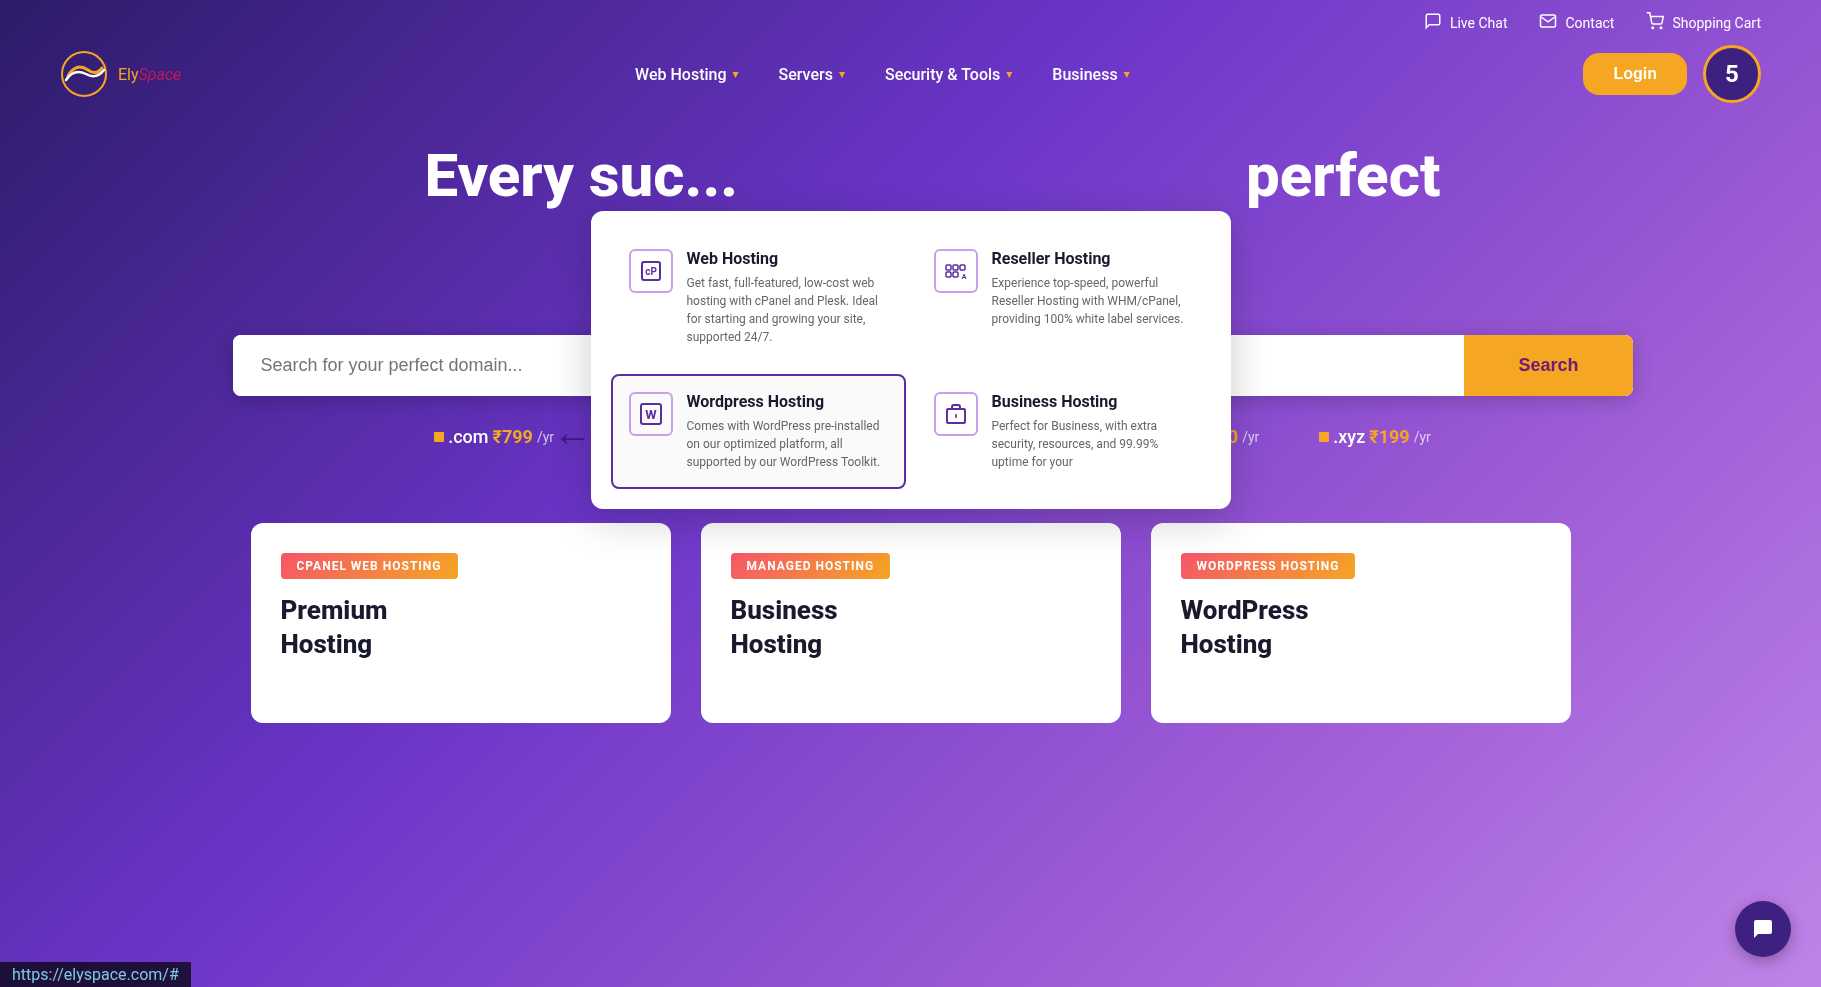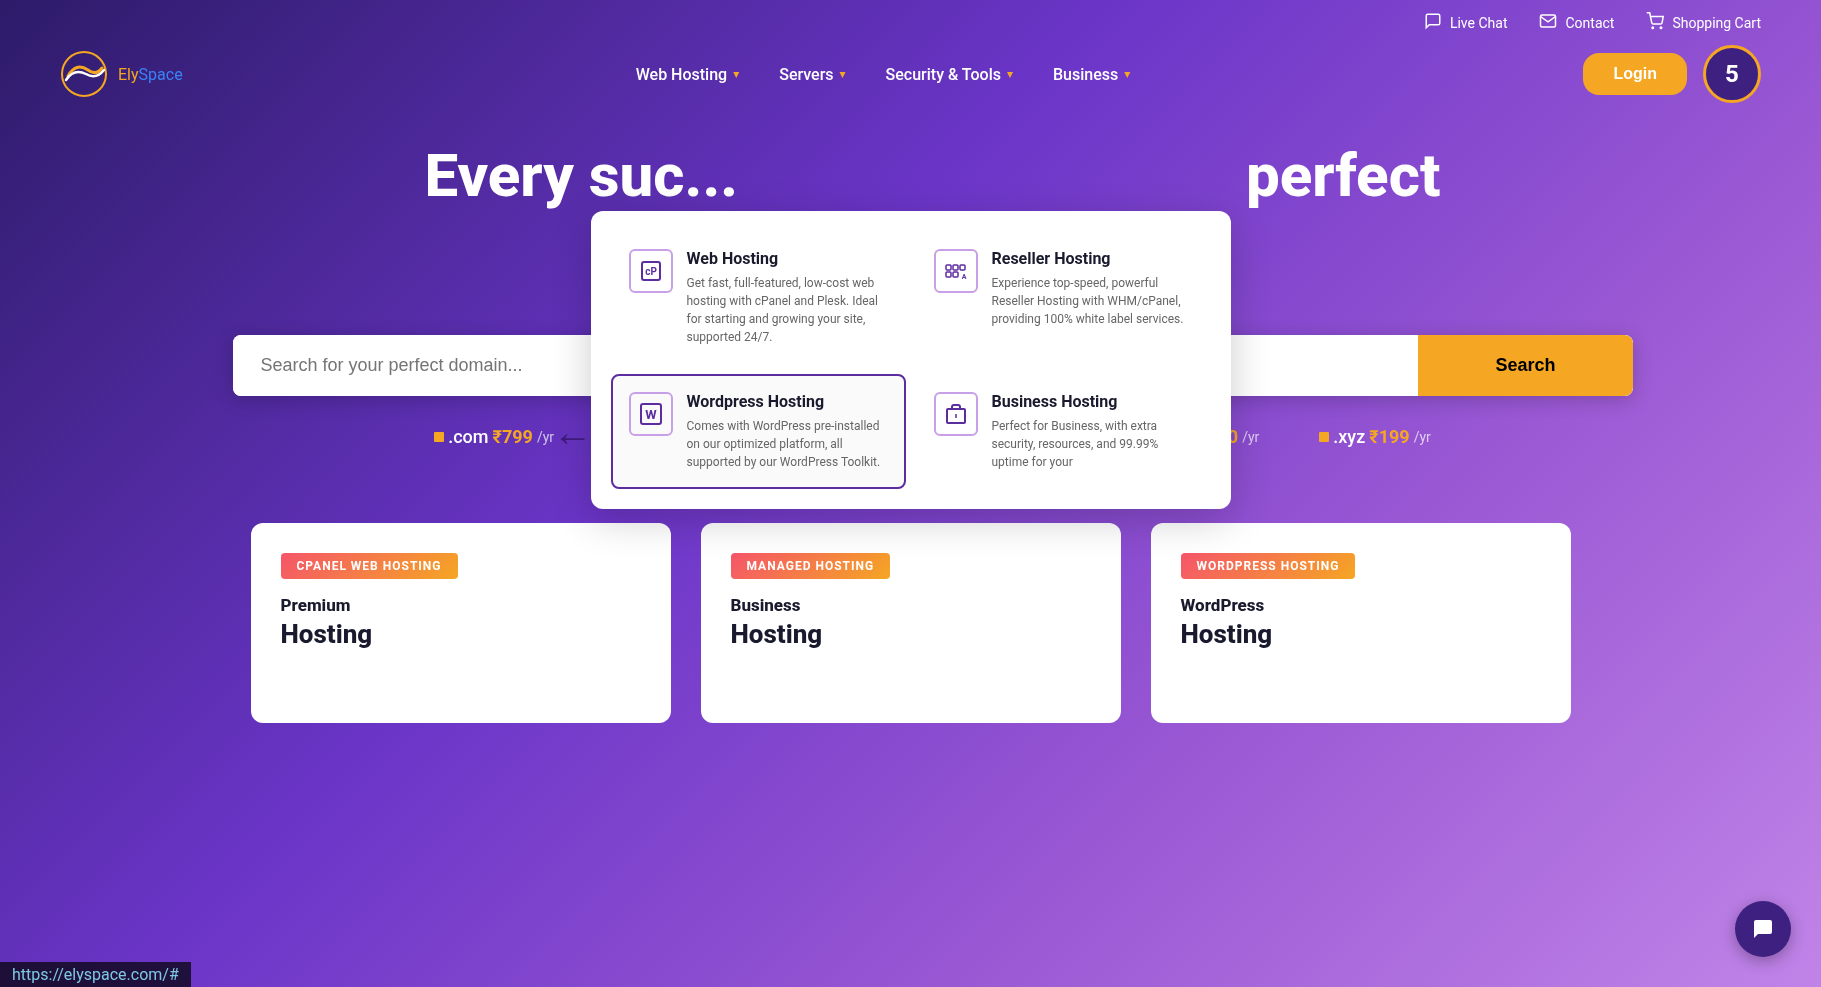--- a/index.html
+++ b/index.html
@@ -42,21 +42,21 @@
       display: flex;
       align-items: center;
       gap: 10px;
       cursor: pointer;
     }
     .logo-icon {
       width: 48px;
       height: 48px;
     }
     .logo-ely { color: #f5a623; margin-top: 43px; }
-    .logo-space { color: #3b82f6; }
+    .logo-space { color: #be185d; font-style: italic; }
 
     .nav {
       display: flex;
       align-items: center;
       gap: 40px;
     }
     .nav-item {
       display: flex;
       align-items: center;
       gap: 6px;
@@ -134,23 +134,23 @@
     .search-input {
       flex: 1;
       border: none;
       outline: none;
       padding: 20px 28px;
       font-size: 18px;
       color: #999;
     }
     .search-btn {
       background: #f5a623;
-      color: #000000;
+      color: #701a75;
       border: none;
-      padding: 20px 77px;
+      padding: 20px 54px;
       font-size: 18px;
       font-weight: 600;
       cursor: pointer;
       border-radius: 0 8px 8px 0;
     }
 
     
     .domain-prices {
       display: flex;
       justify-content: center;
@@ -211,21 +211,21 @@
       padding: 6px 16px;
       border-radius: 4px;
       font-size: 12px;
       font-weight: 700;
       letter-spacing: 1px;
       margin-bottom: 16px;
       color: white;
       background: linear-gradient(135deg, #f5556a, #f5a623);
     }
     .hosting-card-title {
-      font-size: 17px;
+      font-size: 26px;
       font-weight: 800;
       color: #1a1a2e;
       margin-bottom: 4px;
     }
     .hosting-card-subtitle {
       font-size: 26px;
       font-weight: 800;
       color: #1a1a2e;
     }
 

